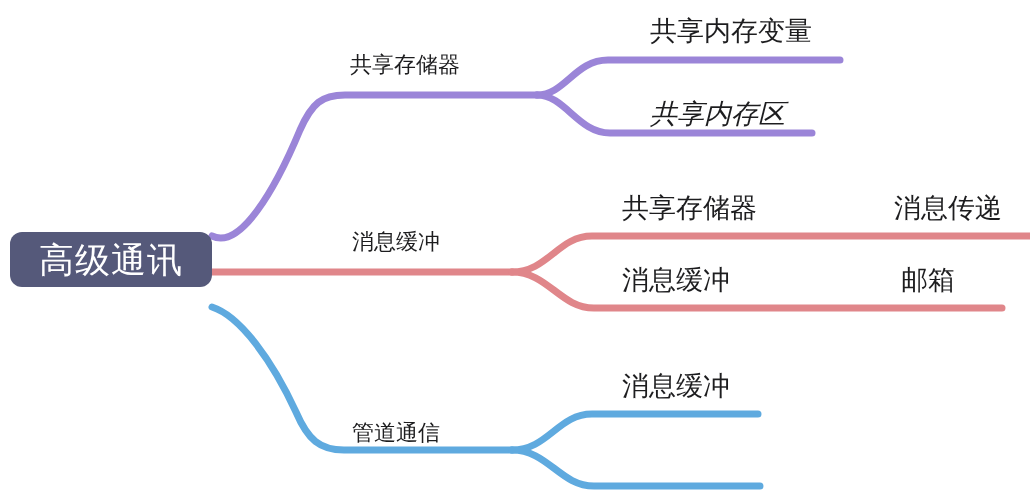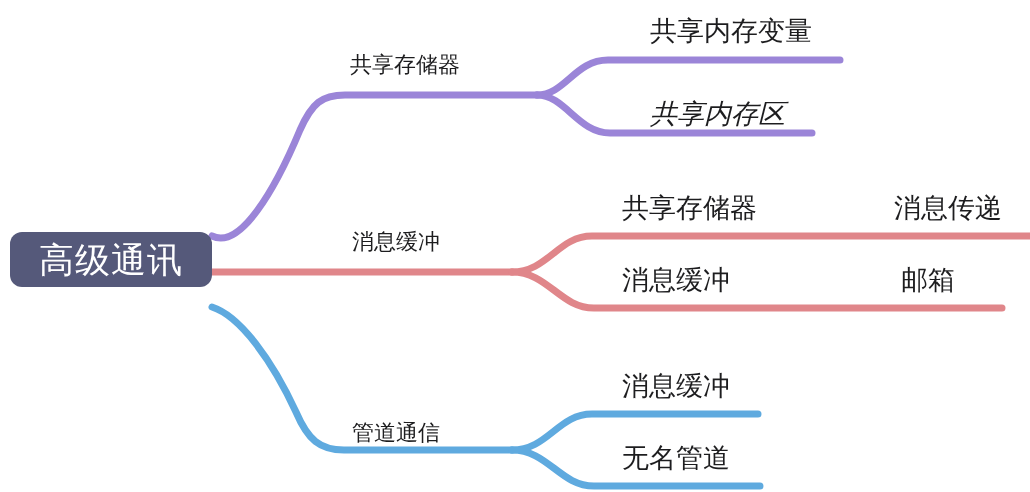--- a/index.html
+++ b/index.html
@@ -100,15 +100,14 @@
   <div class="node-label lvl3-label" style="left:894px; top:195px;">消息传递</div>
 
   <div class="node-label lvl2-label" style="left:622px; top:267px;">消息缓冲</div>
 
   <div class="node-label lvl3-label" style="left:894px; top:267px;margin-left:7px;">邮箱</div>
 
   <div class="node-label lvl1-label" style="left:352px; top:422px;">管道通信</div>
 
   <div class="node-label lvl2-label" style="left:622px; top:373px;">消息缓冲</div>
 
-  <div class="node-label lvl2-label" style="left:622px; top:445px;">无名管道</div>
 
 </div>
 
 </body></html>

